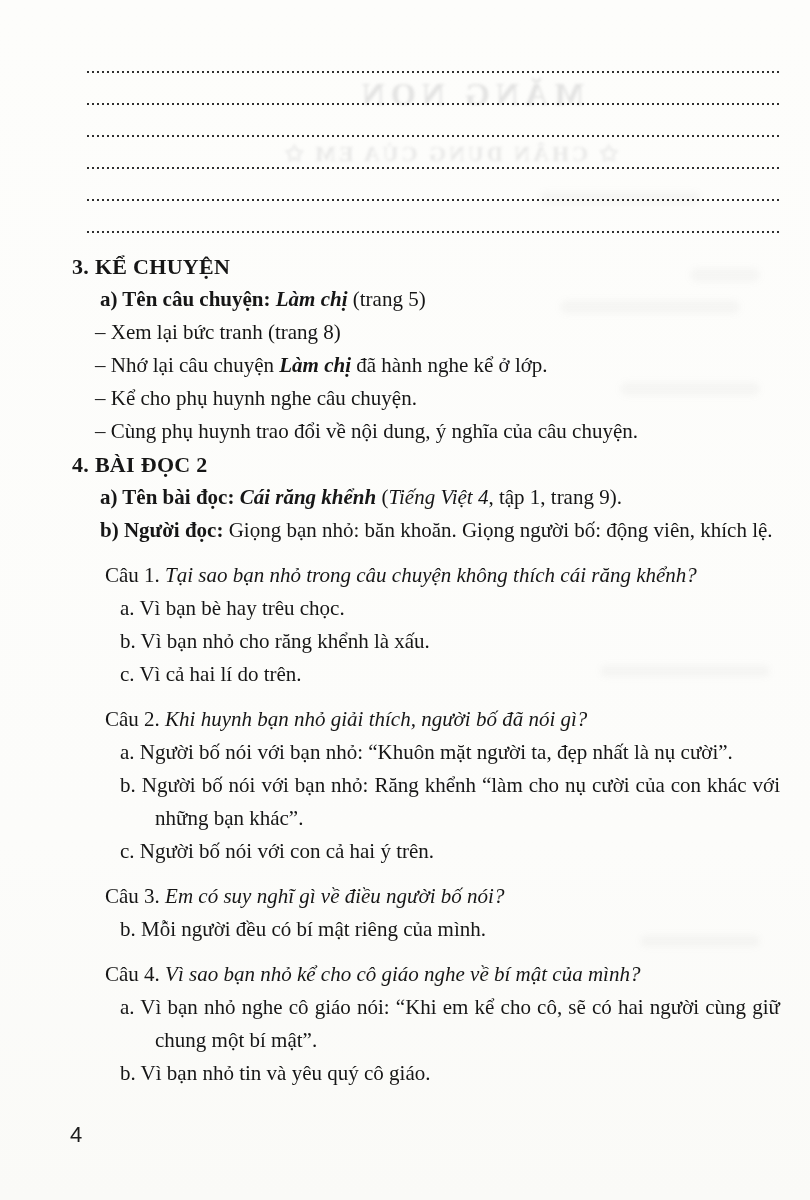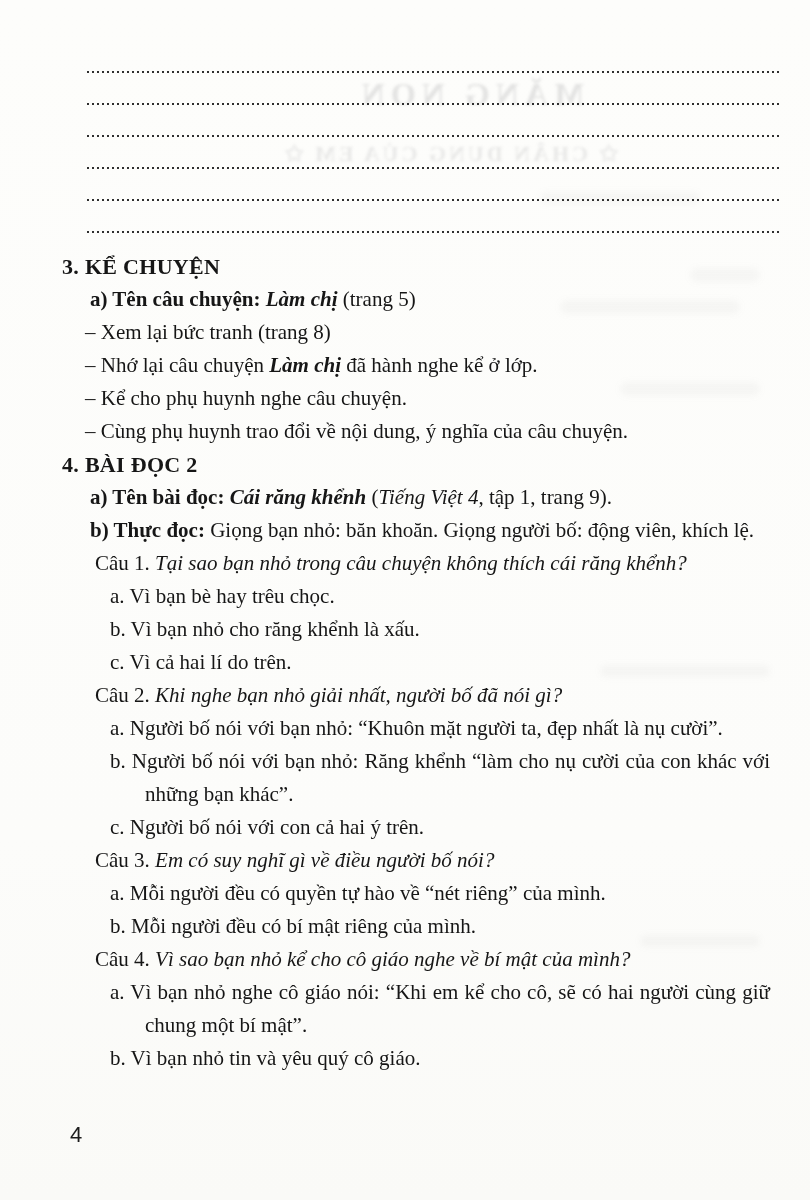--- a/index.html
+++ b/index.html
@@ -38,26 +38,26 @@
   .bleed2{top:141px;left:190px;width:520px;font-size:22px;letter-spacing:3px;color:rgba(95,95,100,0.13);}
   .smudge{
     position:absolute;
     background:rgba(120,120,125,0.055);
     filter:blur(3px);
     border-radius:8px;
     pointer-events:none;
   }
 
   
-  .content{position:absolute;left:62px;top:250px;width:708px;}
+  .content{position:absolute;left:72px;top:250px;width:708px;}
   .line{font-size:21px;line-height:33px;}
   .sec-h{font-weight:bold;font-size:22px;letter-spacing:0.3px;}
   .sub{padding-left:28px;}
   .dash{padding-left:23px;}
-  .q{padding-left:33px;}
+  .q{padding-left:33px;margin-top:12px;}
   .qt{font-style:italic;}
   .opt{padding-left:83px;text-indent:-35px;}
   .opt.wrap{text-align:justify;}
   .b{font-weight:bold;}
   .bi{font-weight:bold;font-style:italic;}
   .i{font-style:italic;}
 
   .pagenum{
     position:absolute;left:70px;top:1122px;
     font-size:22px;
@@ -112,46 +112,45 @@
 
     <div class="line sec-h">4. BÀI ĐỌC 2</div>
 
     <div class="line sub">
       <span class="b">a) Tên bài đọc:</span>
       <span class="bi">Cái răng khểnh</span>
       <span>(</span><span class="i">Tiếng Việt 4</span><span>, tập 1, trang 9).</span>
     </div>
 
     <div class="line sub">
-      <span class="b">b) Thực đọc:</span>
+      <span class="b">b) Người đọc:</span>
       <span>Giọng bạn nhỏ: băn khoăn. Giọng người bố: động viên, khích lệ.</span>
     </div>
 
 
     <div class="line q">
       <span>Câu 1.</span>
       <span class="qt">Tại sao bạn nhỏ trong câu chuyện không thích cái răng khểnh?</span>
     </div>
     <div class="line opt">a. Vì bạn bè hay trêu chọc.</div>
     <div class="line opt">b. Vì bạn nhỏ cho răng khểnh là xấu.</div>
     <div class="line opt">c. Vì cả hai lí do trên.</div>
 
     <div class="line q">
       <span>Câu 2.</span>
-      <span class="qt">Khi nghe bạn nhỏ giải nhất, người bố đã nói gì?</span>
+      <span class="qt">Khi huynh bạn nhỏ giải thích, người bố đã nói gì?</span>
     </div>
     <div class="line opt">a. Người bố nói với bạn nhỏ: “Khuôn mặt người ta, đẹp nhất là nụ cười”.</div>
     <div class="line opt wrap">b. Người bố nói với bạn nhỏ: Răng khểnh “làm cho nụ cười của con khác với những bạn khác”.</div>
     <div class="line opt">c. Người bố nói với con cả hai ý trên.</div>
 
     <div class="line q">
       <span>Câu 3.</span>
       <span class="qt">Em có suy nghĩ gì về điều người bố nói?</span>
     </div>
-    <div class="line opt">a. Mỗi người đều có quyền tự hào về “nét riêng” của mình.</div>
     <div class="line opt">b. Mỗi người đều có bí mật riêng của mình.</div>
 
     <div class="line q">
       <span>Câu 4.</span>
       <span class="qt">Vì sao bạn nhỏ kể cho cô giáo nghe về bí mật của mình?</span>
     </div>
     <div class="line opt wrap">a. Vì bạn nhỏ nghe cô giáo nói: “Khi em kể cho cô, sẽ có hai người cùng giữ chung một bí mật”.</div>
     <div class="line opt">b. Vì bạn nhỏ tin và yêu quý cô giáo.</div>
 
   </div>

